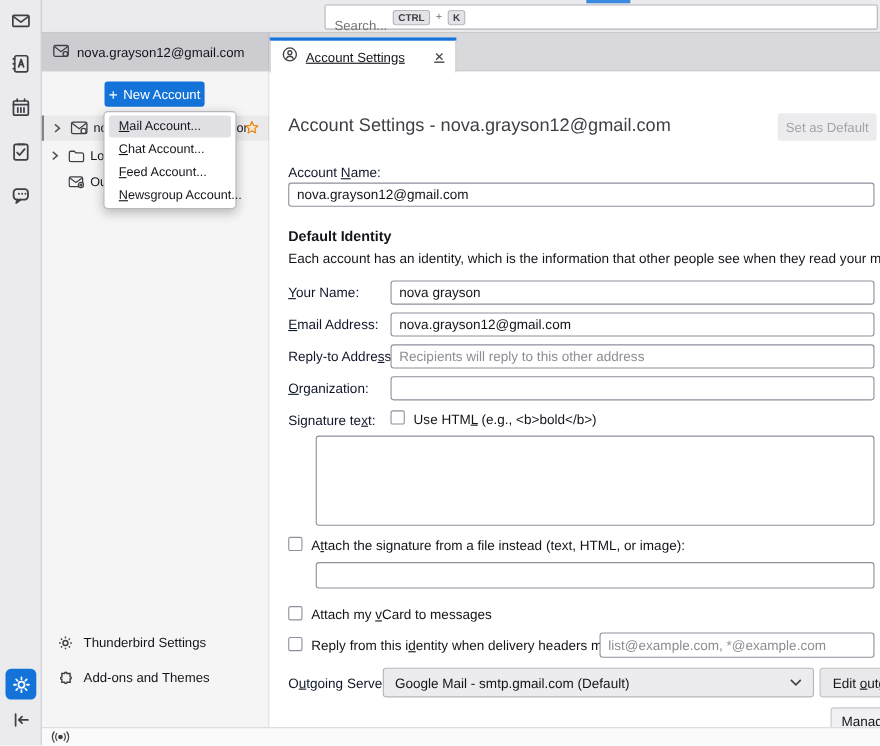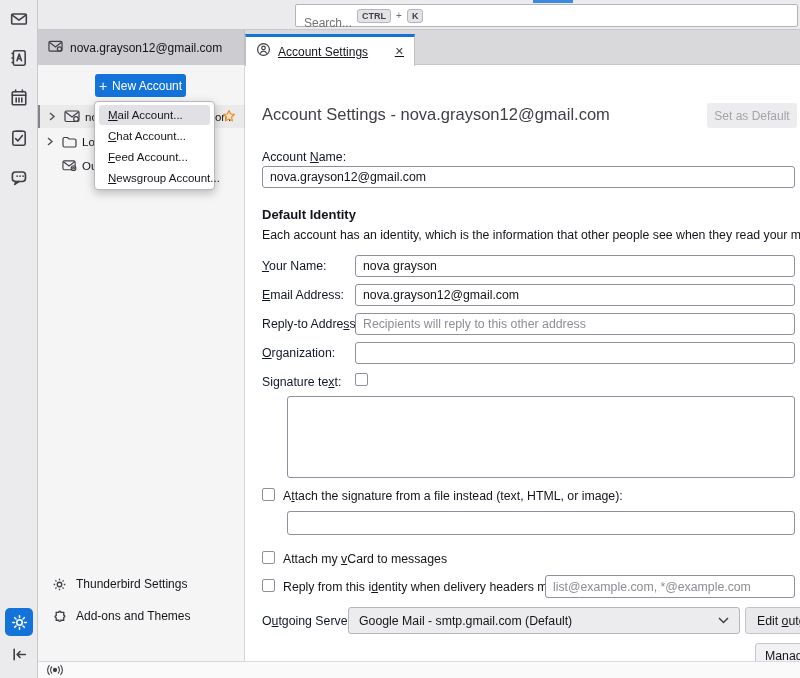--- a/index.html
+++ b/index.html
@@ -270,20 +270,23 @@
 
     <div class="flabel" style="left:17px; top:281px">
       <span></span><span class="akey">O</span><span>rganization:</span>
     </div>
     <input class="tinput" style="left: 110px; top: 277px; width: 440px;">
 
     <div class="flabel" style="left:17px; top:310px">
       <span>Signature te</span><span class="akey">x</span><span>t:</span>
     </div>
     <span class="cbox" style="left:110px; top:308px"></span>
+    <span class="cb-label" style="left:131px; top:309px">
+      <span>Use HTM</span><span class="akey">L</span><span> (e.g., &lt;b&gt;bold&lt;/b&gt;)</span>
+    </span>
     <textarea class="sig-textarea" style=""></textarea>
 
     <span class="cbox" style="left:17px; top:423px"></span>
     <span class="cb-label" style="left:38px; top:424px">
       <span>A</span><span class="akey">t</span><span>tach the signature from a file instead (text, HTML, or image):</span>
     </span>
     <input class="tinput" style="left: 42px; top: 446px; width: 508px; height: 24px;">
 
     <span class="cbox" style="left:17px; top:486px"></span>
     <span class="cb-label" style="left:38px; top:487px">

